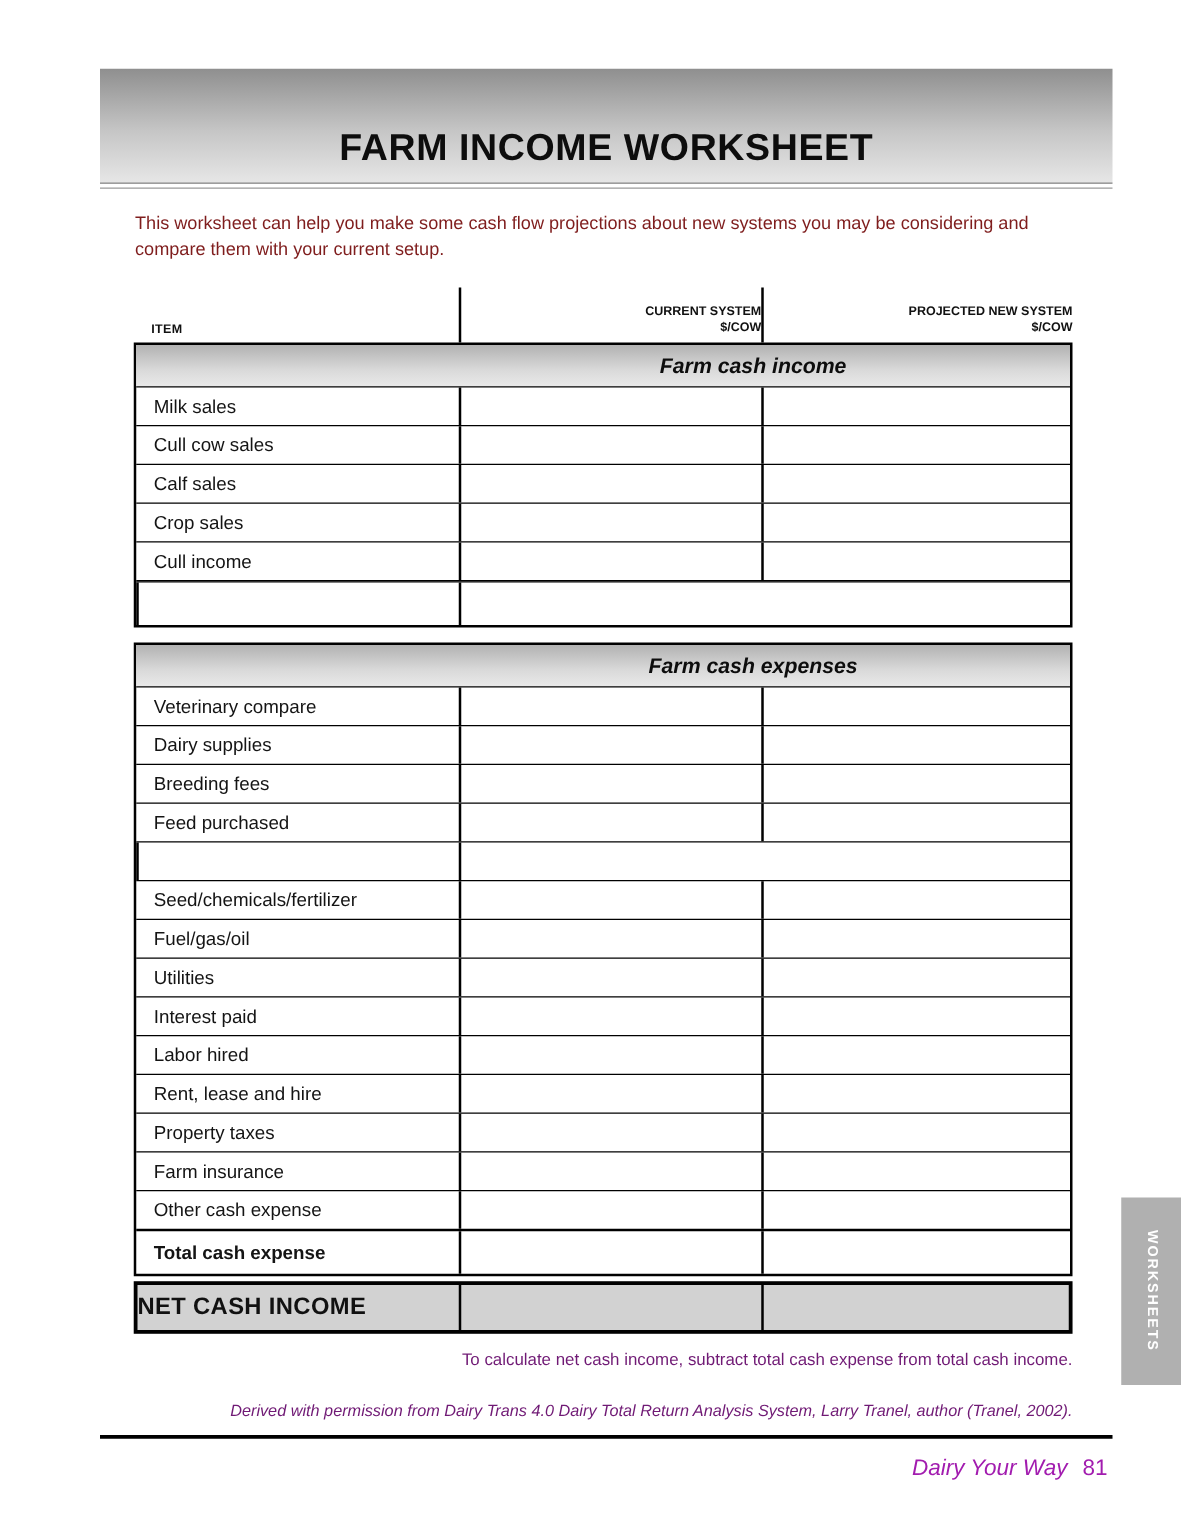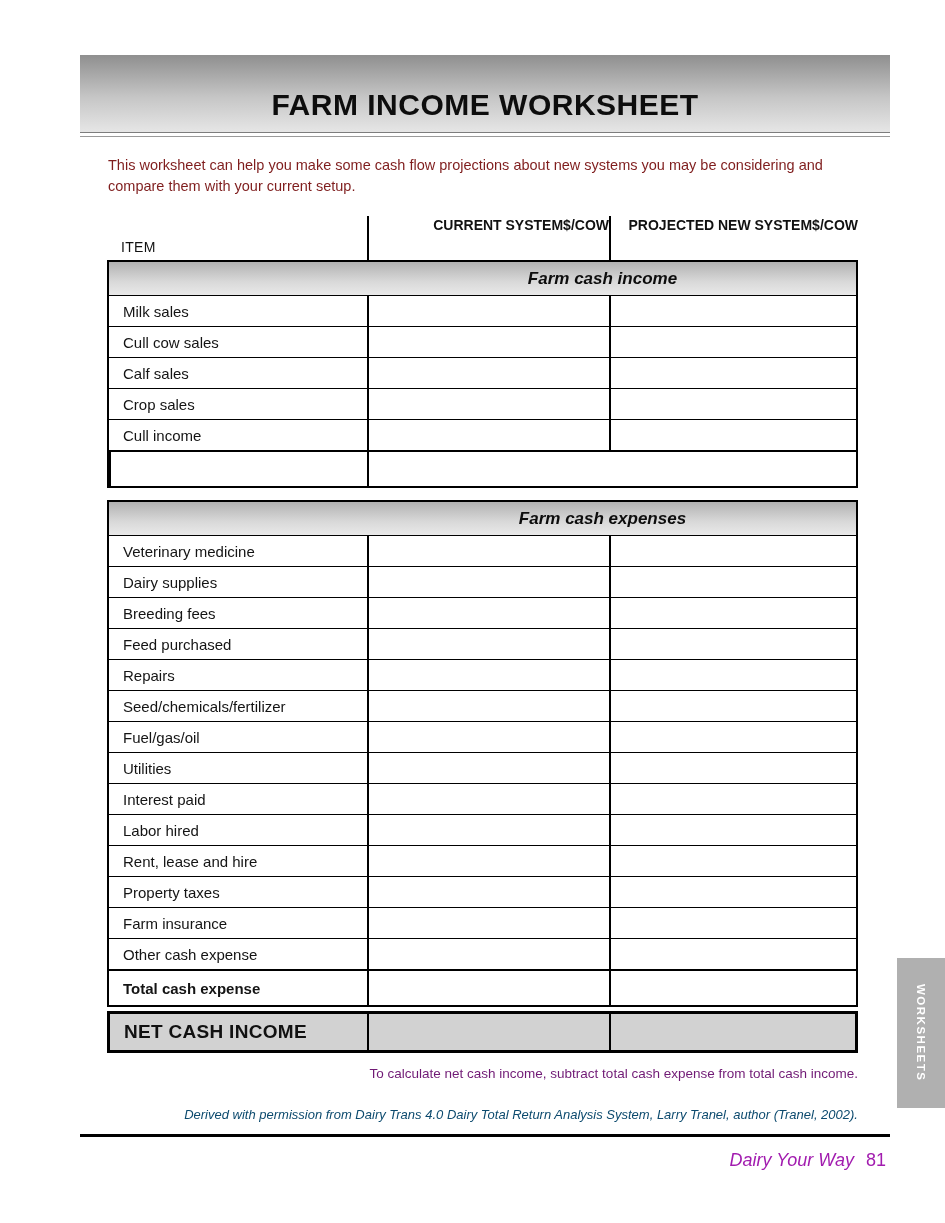--- a/index.html
+++ b/index.html
@@ -6,21 +6,21 @@
   html { background:#ffffff; }
   body {
     width:945px; height:1223px; position:relative;
     background:#ffffff; color:#111;
     font-family:"Liberation Sans", sans-serif;
     overflow:hidden;
   }
 
   
   .banner {
-    margin:55px 55px 0 80px; width:810px; height:78px;
+    margin:55px 55px 0 80px; width:810px; height:92px;
     background:linear-gradient(180deg,#8f8f8f 0%, #c6c6c6 55%, #e6e6e6 100%);
     display:flex; align-items:flex-end; justify-content:center;
     border-bottom:1px solid #7d7d7d;
   }
   .banner h1 {
     font-size:30px; font-weight:bold; letter-spacing:0.5px;
     color:#0d0d0d; padding-bottom:10px;
   }
   .banner-rule { margin:3px 0 0 80px; width:810px; height:1px; background:#9a9a9a; }
 
@@ -32,26 +32,26 @@
 
   
   .sheet { margin-left:107px; width:751px; }
 
   .head-row {
     margin-top:20px; height:44px;
     display:grid; grid-template-columns:260px 242px 1fr;
   }
   .hc.item {
     display:flex; align-items:flex-end;
-    padding:0 0 5px 14px; font-weight:normal; font-size:14px; letter-spacing:0.3px;
+    padding:0 0 5px 14px; font-weight:bold; font-size:10px; letter-spacing:0.3px;
   }
   .hc.mid {
     border-left:2px solid #000;
-    display:flex; justify-content:flex-end; align-items:flex-start;
-    padding-bottom:5px; font-weight:bold; font-size:14px; line-height:1.3; text-align:center;
+    display:flex; flex-direction:column; justify-content:flex-end; align-items:flex-end;
+    padding-bottom:5px; font-weight:bold; font-size:10px; line-height:1.3; text-align:center;
   }
 
   .wtable { width:751px; border:2px solid #000; background:#fff; }
   .wtable.expenses { margin-top:12px; }
 
   .band {
     height:34px; position:relative;
     background:linear-gradient(180deg,#b2b2b2 0%, #d9d9d9 60%, #e9e9e9 100%);
     border-bottom:1px solid #000;
   }
@@ -70,30 +70,30 @@
   .cell.value { border-left:2px solid #000; }
   .trow.total { border-top:1px solid #000; height:35px; }
   .trow.total .cell.label { font-weight:bold; }
 
   .net-row {
     margin-top:4px; width:751px; height:42px;
     border:3px solid #000; background:#d2d2d2;
     display:grid; grid-template-columns:257px 242px 1fr;
   }
   .net-row .cell { display:flex; align-items:center; }
-  .net-row .nlabel { padding-left:14px; font-weight:bold; font-size:19px; letter-spacing:0.3px; }
+  .net-row .nlabel { font-weight:bold; font-size:19px; letter-spacing:0.3px; }
   .net-row .value { border-left:2px solid #000; }
 
   .footnote {
     margin:13px 0 0 0; width:751px; text-align:right;
     font-size:13.5px; color:#701a75;
   }
   .attribution {
     margin:26px 0 0 0; width:751px; text-align:right;
-    font-style:italic; font-size:13px; color:#0c4a6e;
+    font-style:italic; font-size:13px; color:#701a75;
   }
 
   
   .bottom-rule { margin:12px 0 0 80px; width:810px; height:3px; background:#000; }
   .footer {
     margin:13px 55px 0 80px; width:810px; text-align:right;
     font-size:18px; color:#a21caf; padding-right:4px;
   }
   .book-title { font-style:italic; margin-right:12px; }
   .page-number { font-style:normal; }
@@ -167,41 +167,40 @@
         <div class="cell value"></div>
         <div class="cell value"></div>
       </div>
     </div>
 
     <div class="wtable expenses">
       <div class="band">
         <span class="band-text">Farm cash expenses</span>
       </div>
       <div class="trow">
-        <div class="cell label">Veterinary medicine</div>
+        <div class="cell label">Veterinary compare</div>
         <div class="cell value"></div>
         <div class="cell value"></div>
       </div>
       <div class="trow">
         <div class="cell label">Dairy supplies</div>
         <div class="cell value"></div>
         <div class="cell value"></div>
       </div>
       <div class="trow">
         <div class="cell label">Breeding fees</div>
         <div class="cell value"></div>
         <div class="cell value"></div>
       </div>
       <div class="trow">
         <div class="cell label">Feed purchased</div>
         <div class="cell value"></div>
         <div class="cell value"></div>
       </div>
       <div class="trow">
-        <div class="cell label">Repairs</div>
         <div class="cell value"></div>
         <div class="cell value"></div>
       </div>
       <div class="trow">
         <div class="cell label">Seed/chemicals/fertilizer</div>
         <div class="cell value"></div>
         <div class="cell value"></div>
       </div>
       <div class="trow">
         <div class="cell label">Fuel/gas/oil</div>

